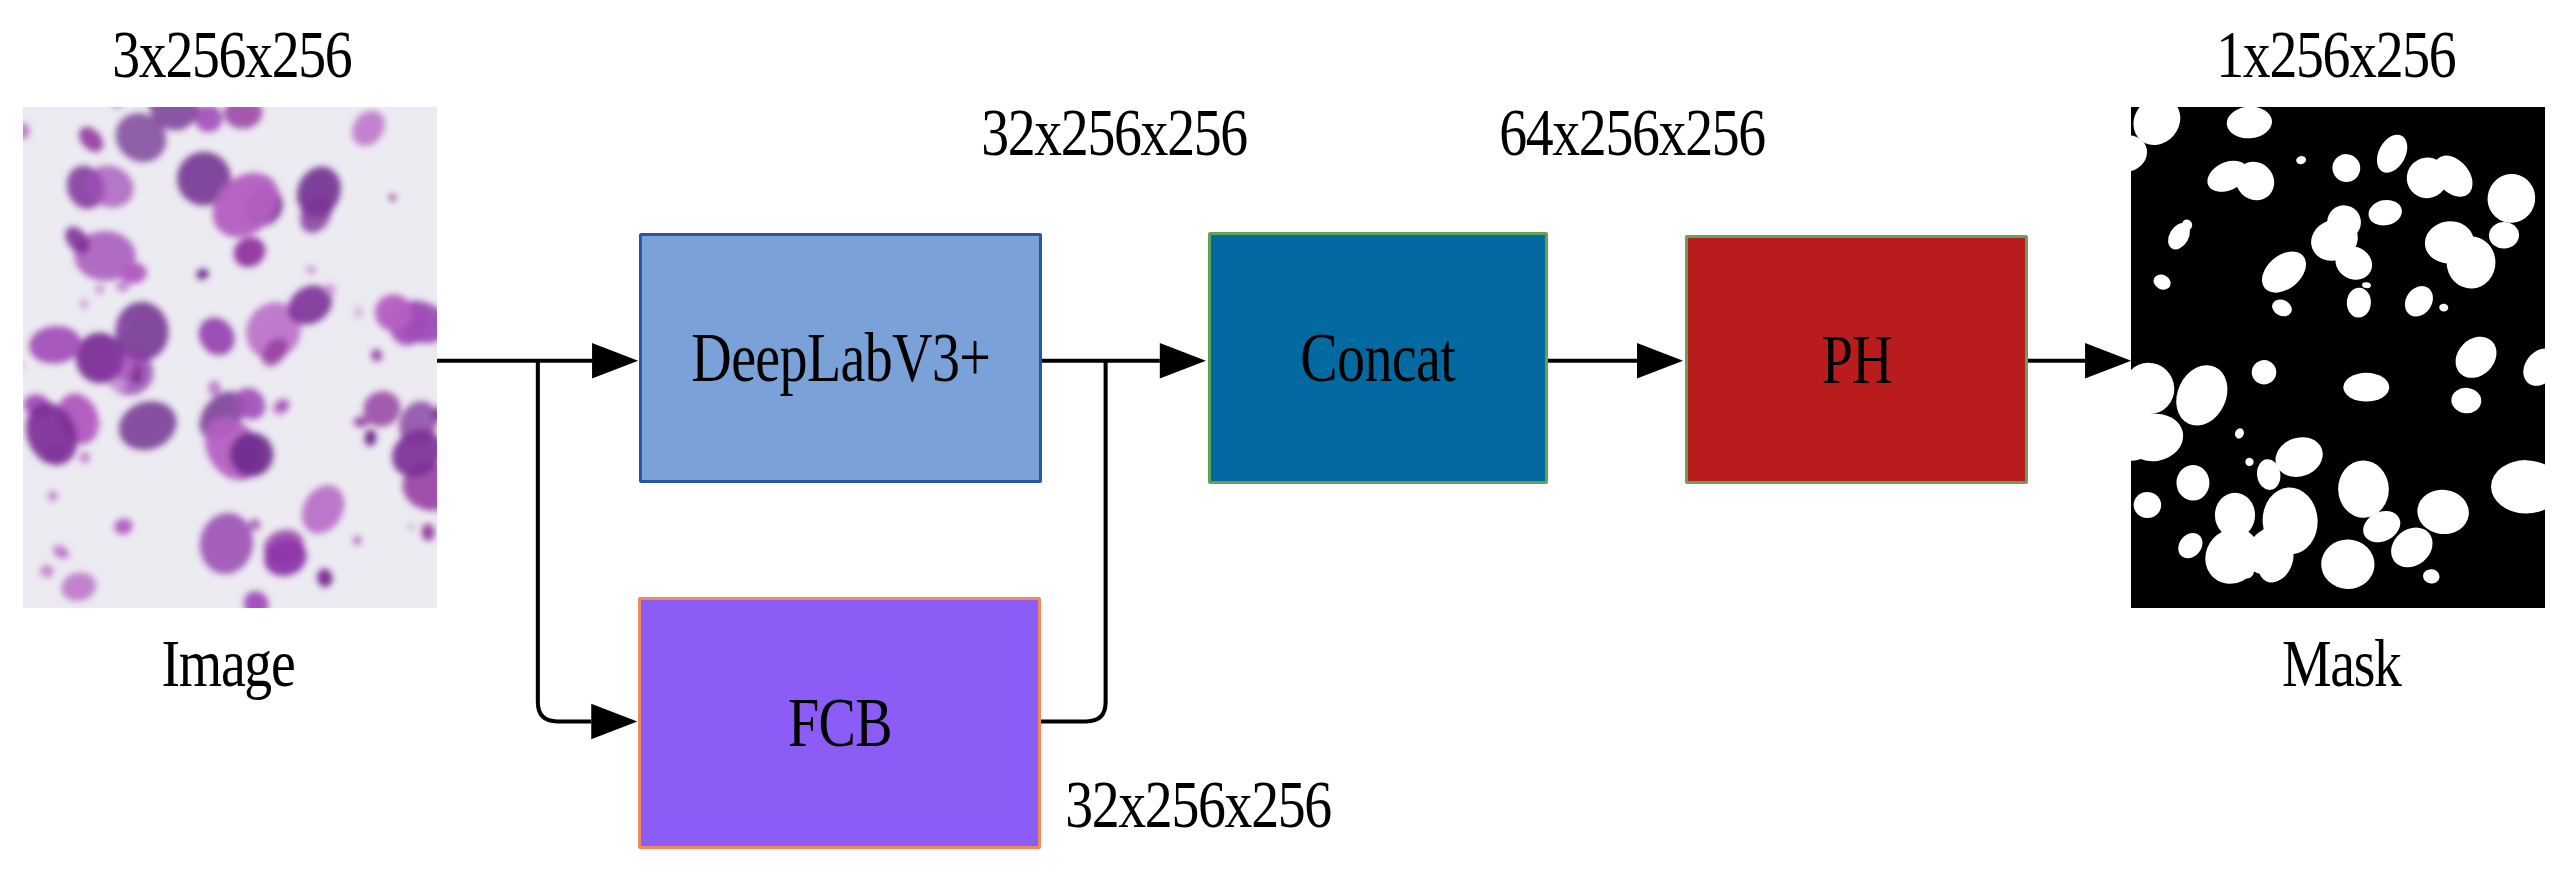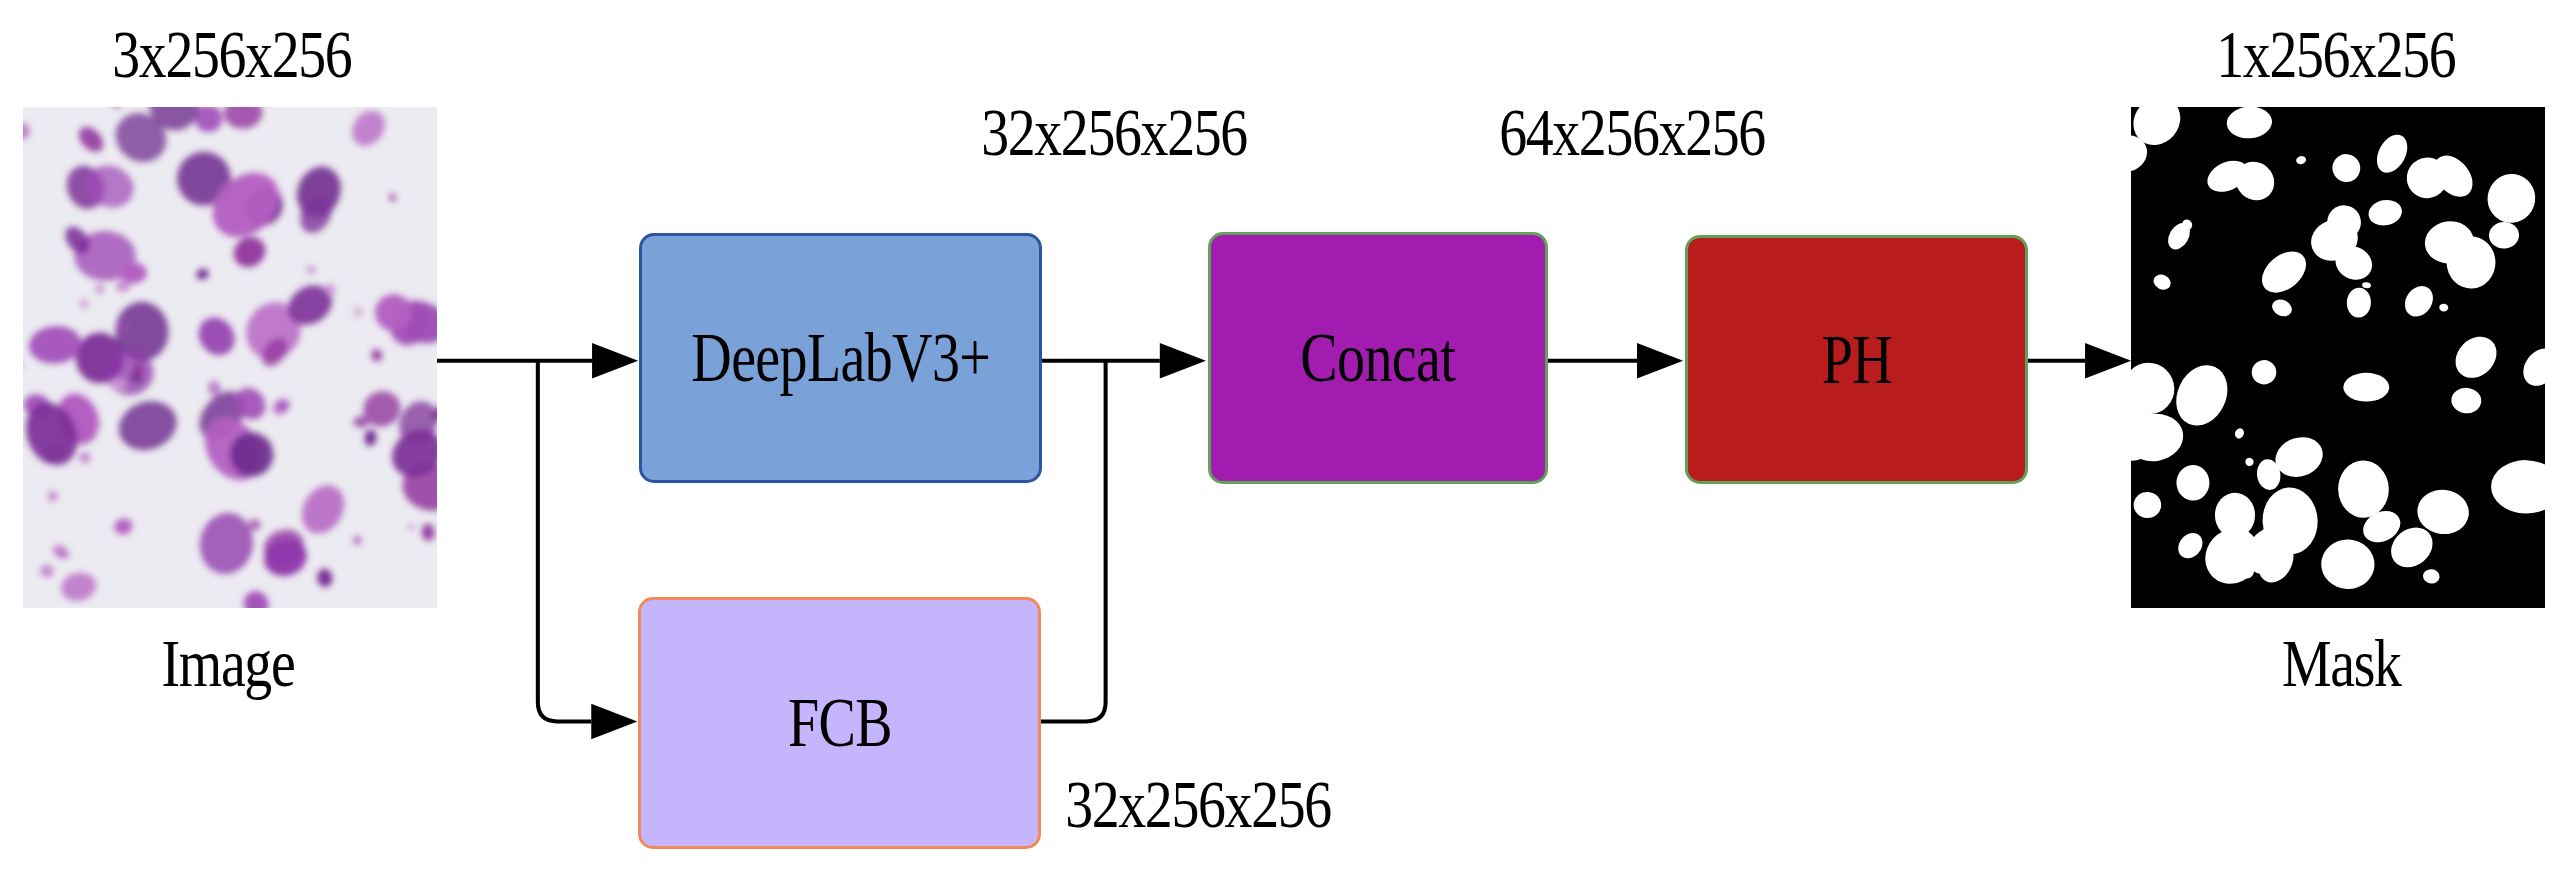--- a/index.html
+++ b/index.html
@@ -5,21 +5,21 @@
   html,body{margin:0;padding:0;background:#ffffff;}
   .canvas{
     position:relative;width:2576px;height:880px;background:#ffffff;overflow:hidden;
     font-family:Liberation Serif, serif;color:#000;
   }
   .wires{position:absolute;left:0;top:0;width:2576px;height:880px;}
   .wires path.wire{stroke:#000;stroke-width:5;fill:none;}
   .wires path.head{fill:#000;stroke:none;}
   .node{
     position:absolute;display:flex;align-items:center;justify-content:center;
-    border:3.2px solid #000;border-radius:15px;box-sizing:border-box;
+    border:3.2px solid #000;border-radius:2px;box-sizing:border-box;
   }
   .node-label{
     font-size:70px;font-weight:400;letter-spacing:-0.8px;white-space:nowrap;
     transform:scaleX(0.8);transform-origin:center;
   }
   .dims-label,.caption-label{
     position:absolute;width:404px;text-align:center;line-height:68px;
     font-size:68px;font-weight:400;white-space:nowrap;
   }
   .dims-label span,.caption-label span{
@@ -229,24 +229,24 @@
   <div class="caption-label" style="left:26px;top:629px;">
     <span>Image</span>
   </div>
   <div class="caption-label" style="left:2139px;top:629px;">
     <span>Mask</span>
   </div>
 
   <div class="node" style="left: 639px; top: 233px; width: 403px; height: 250px; background: rgb(123, 162, 216); border-color: rgb(42, 85, 160);">
     <span class="node-label">DeepLabV3+</span>
   </div>
-  <div class="node" style="left: 638px; top: 597px; width: 403px; height: 252px; background: #c4b5fd; border-color: rgb(240, 138, 92);">
+  <div class="node" style="left: 638px; top: 597px; width: 403px; height: 252px; background: #8b5cf6; border-color: rgb(240, 138, 92);">
     <span class="node-label">FCB</span>
   </div>
-  <div class="node" style="left: 1208px; top: 232px; width: 340px; height: 252px; background: #a21caf; border-color: rgb(97, 162, 88);">
+  <div class="node" style="left: 1208px; top: 232px; width: 340px; height: 252px; background: #0369a1; border-color: rgb(97, 162, 88);">
     <span class="node-label">Concat</span>
   </div>
   <div class="node" style="left: 1685px; top: 235px; width: 343px; height: 249px; background: #b91c1c; border-color: rgb(97, 162, 88);">
     <span class="node-label">PH</span>
   </div>
 
 </div>
 
 
 </body></html>

